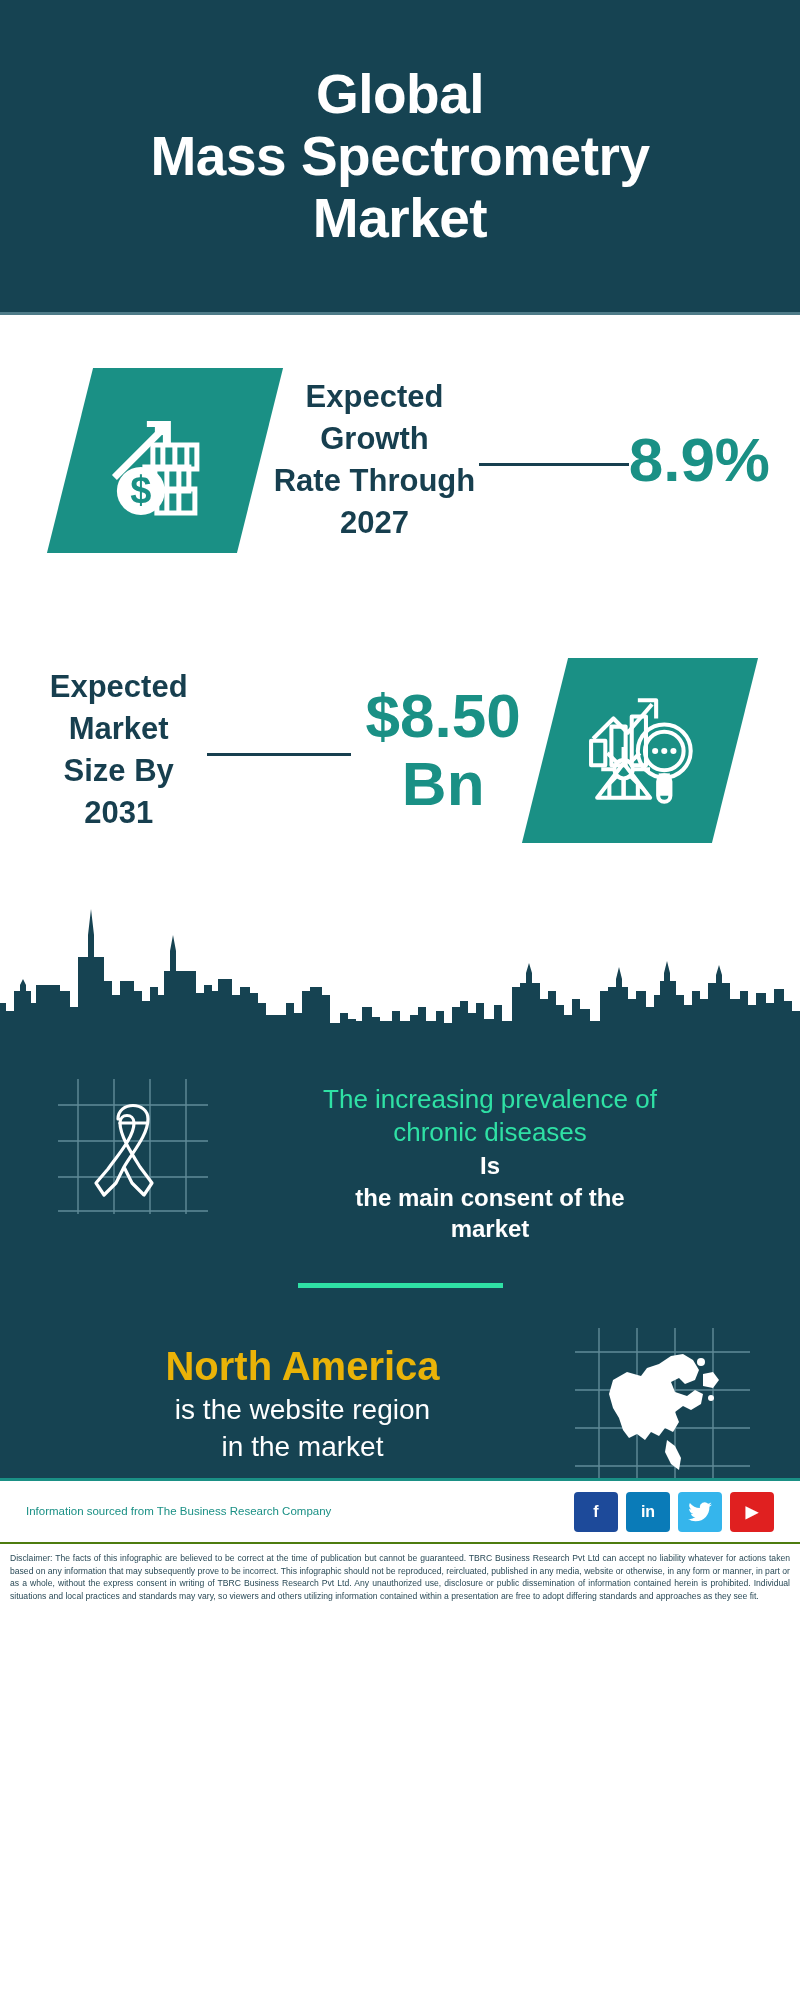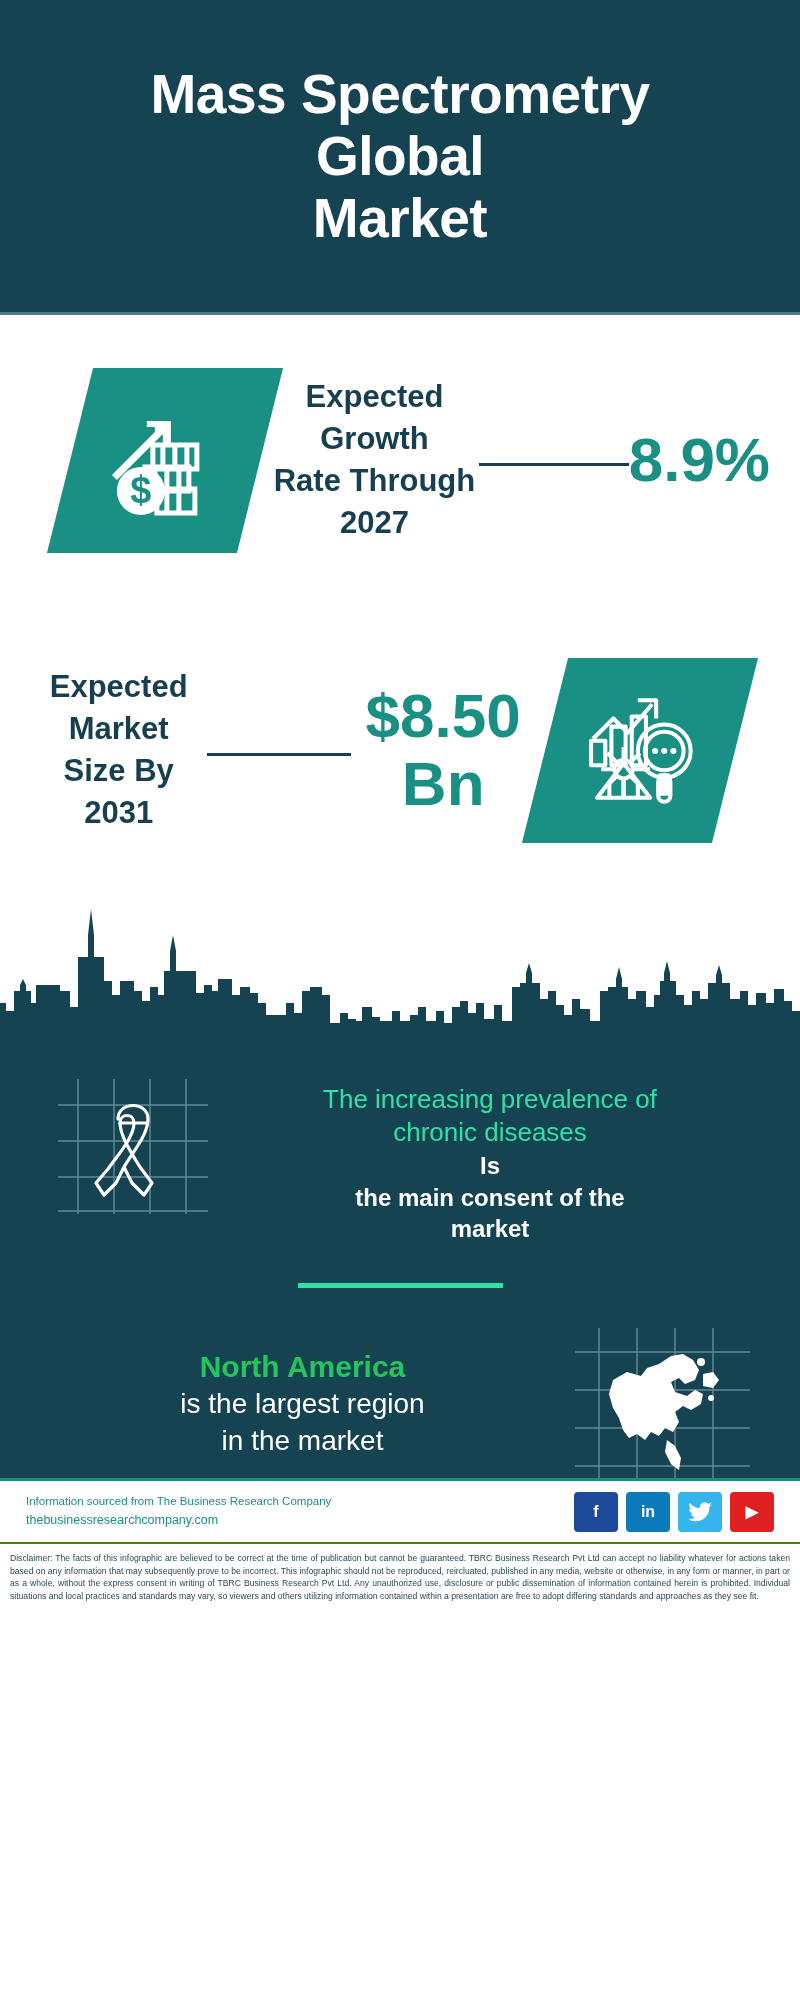--- a/index.html
+++ b/index.html
@@ -104,21 +104,21 @@
     width:205px; height:5px; background:#2fe1a5;
     margin:38px auto 0 auto;
   }
 
   .region-row {
     display:flex; align-items:center;
     padding:40px 30px 0 30px;
   }
   .region-text { flex:1; text-align:center; }
   .region-accent {
-    color:#22c55e; font-size:30px; font-weight:bold; line-height:1.3;
+    color:#eab308; font-size:40px; font-weight:bold; line-height:1.3;
   }
   .region-rest {
     color:#ffffff; font-size:28px; line-height:1.32;
     white-space:pre-line; font-weight:normal;
   }
   .region-map { width:175px; height:150px; flex:none; margin-right:20px; position:relative; }
 
   
   .source-bar {
     background:#ffffff;
@@ -150,22 +150,22 @@
     font-size:8.6px;
     line-height:1.48;
     text-align:justify;
   }
 </style>
 </head>
 <body>
 
 <div class="header">
   <h1>
+    <span class="ln">Global</span>
     <span class="ln">Mass Spectrometry</span>
-    <span class="ln">Global</span>
     <span class="ln">Market</span>
   </h1>
 </div>
 
 <div class="white-zone">
 
   <div class="stat-row first">
     <div class="para para-wrap-left">
       <div class="inner">
         <svg width="120" height="120" viewBox="0 0 120 120">
@@ -280,21 +280,21 @@
 the main consent of the
 market</div>
     </div>
   </div>
 
   <div class="mint-divider"></div>
 
   <div class="region-row">
     <div class="region-text">
       <div class="region-accent">North America</div>
-      <div class="region-rest">is the largest region
+      <div class="region-rest">is the website region
 in the market</div>
     </div>
     <div class="region-map">
       <svg width="175" height="150" viewBox="0 0 175 150">
         <g stroke="#6e98a5" stroke-width="1.4" fill="none" opacity="0.85">
           <path d="M0 24 H175 M0 62 H175 M0 100 H175 M0 138 H175"></path>
           <path d="M24 0 V150 M62 0 V150 M100 0 V150 M138 0 V150"></path>
         </g>
         <g fill="#ffffff">
           <path d="M38 52 L52 44 L66 48 L72 40 L84 36 L96 28 L108 26 L118 32 L124 42 L120 52
@@ -308,21 +308,20 @@
         </g>
       </svg>
     </div>
   </div>
 
 </div>
 
 <div class="source-bar">
   <div class="source-text">
     <div class="source-line1">Information sourced from The Business Research Company</div>
-    <div class="source-line2">thebusinessresearchcompany.com</div>
   </div>
   <div class="socials">
     <div class="soc soc-fb">f</div>
     <div class="soc soc-li">in</div>
     <div class="soc soc-tw">
       <svg width="24" height="20" viewBox="0 0 24 20">
         <path fill="#ffffff" d="M24 2.4a9.6 9.6 0 0 1-2.8.8A4.9 4.9 0 0 0 23.3.6a9.7 9.7 0 0 1-3.1 1.2
         A4.85 4.85 0 0 0 11.9 6a13.8 13.8 0 0 1-10-5.1 4.85 4.85 0 0 0 1.5 6.5 4.8 4.8 0 0 1-2.2-.6
         v.06a4.85 4.85 0 0 0 3.9 4.75 4.9 4.9 0 0 1-2.2.08 4.86 4.86 0 0 0 4.5 3.37A9.7 9.7 0 0 1 0 17.1
         a13.7 13.7 0 0 0 7.5 2.2c9 0 13.9-7.4 13.9-13.9v-.63A9.9 9.9 0 0 0 24 2.4z"></path>

